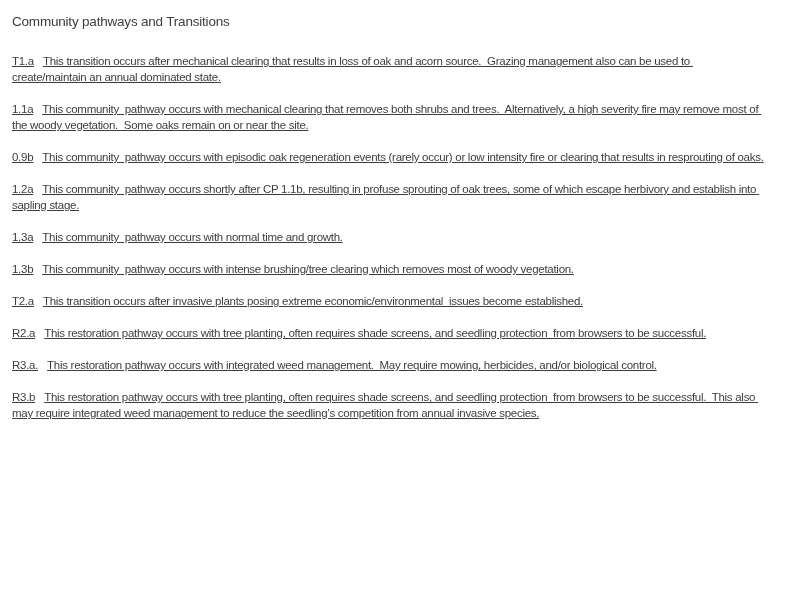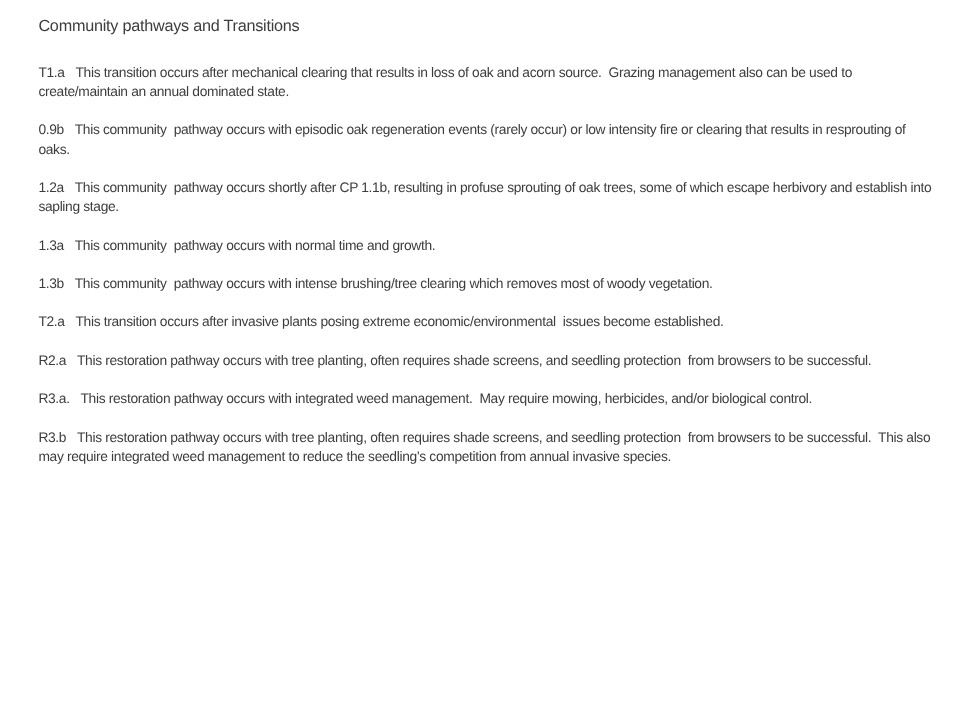--- a/index.html
+++ b/index.html
@@ -11,55 +11,57 @@
     width: 800px;
     height: 600px;
     overflow: hidden;
     font-family: "Liberation Sans", sans-serif;
     color: #3d3d3d;
   }
   .page {
     box-sizing: border-box;
     width: 800px;
     height: 600px;
-    padding: 13px 20px 0 32px;
+    padding: 13px 20px 0 12px;
     background: #ffffff;
   }
   .doc-title {
     font-size: 13.5px;
     font-weight: 400;
     line-height: 18px;
     margin: 0 0 22px 0;
     letter-spacing: -0.2px;
   }
   .para {
     max-width: 752px;
     font-size: 11.5px;
     line-height: 16px;
     letter-spacing: -0.28px;
     margin: 0 0 16px 0;
+    text-decoration: underline;
   }
   .code {
     white-space: pre;
     margin-right: 9px;
   }
   .ptext {
     white-space: pre-wrap;
   }
 </style>
 </head>
 <body>
 
 <div class="page">
 
   <h1 class="doc-title">Community pathways and Transitions</h1>
 
   <p class="para"><span class="code">T1.a</span><span class="ptext">This transition occurs after mechanical clearing that results in loss of oak and acorn source.  Grazing management also can be used to create/maintain an annual dominated state.</span></p>
 
 
+  <p class="para"><span class="code">1.1a</span><span class="ptext">This community  pathway occurs with mechanical clearing that removes both shrubs and trees.  Alternatively, a high severity fire may remove most of the woody vegetation.  Some oaks remain on or near the site.</span></p>
 
   <p class="para"><span class="code">0.9b</span><span class="ptext">This community  pathway occurs with episodic oak regeneration events (rarely occur) or low intensity fire or clearing that results in resprouting of oaks.</span></p>
 
   <p class="para"><span class="code">1.2a</span><span class="ptext">This community  pathway occurs shortly after CP 1.1b, resulting in profuse sprouting of oak trees, some of which escape herbivory and establish into sapling stage.</span></p>
 
   <p class="para"><span class="code">1.3a</span><span class="ptext">This community  pathway occurs with normal time and growth.</span></p>
 
   <p class="para"><span class="code">1.3b</span><span class="ptext">This community  pathway occurs with intense brushing/tree clearing which removes most of woody vegetation.</span></p>
 
   <p class="para"><span class="code">T2.a</span><span class="ptext">This transition occurs after invasive plants posing extreme economic/environmental  issues become established.</span></p>

